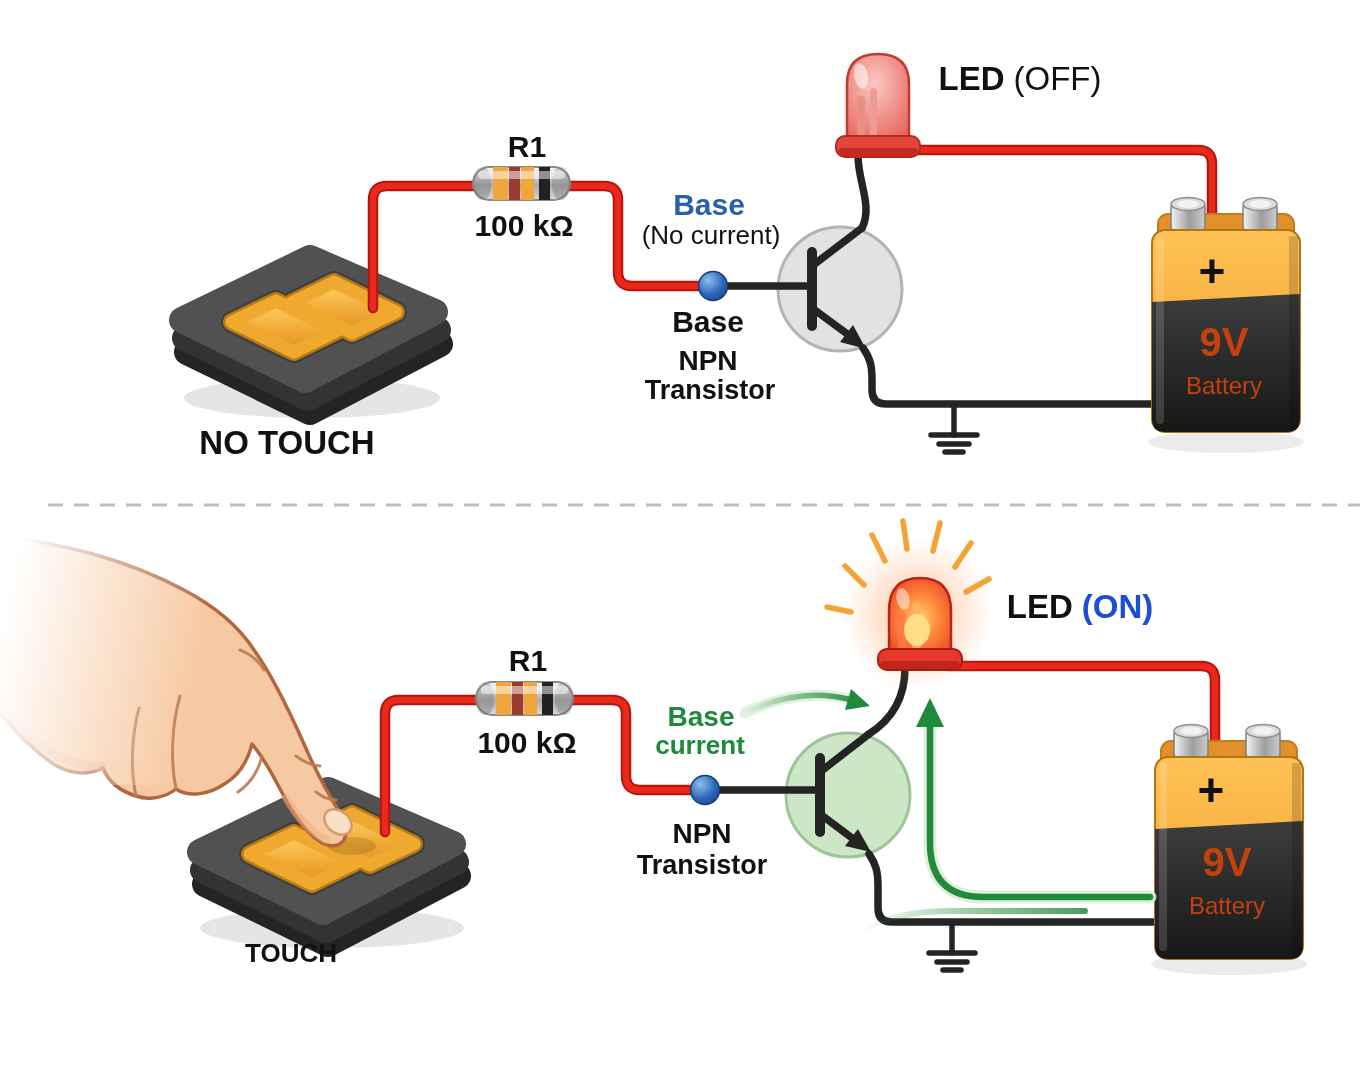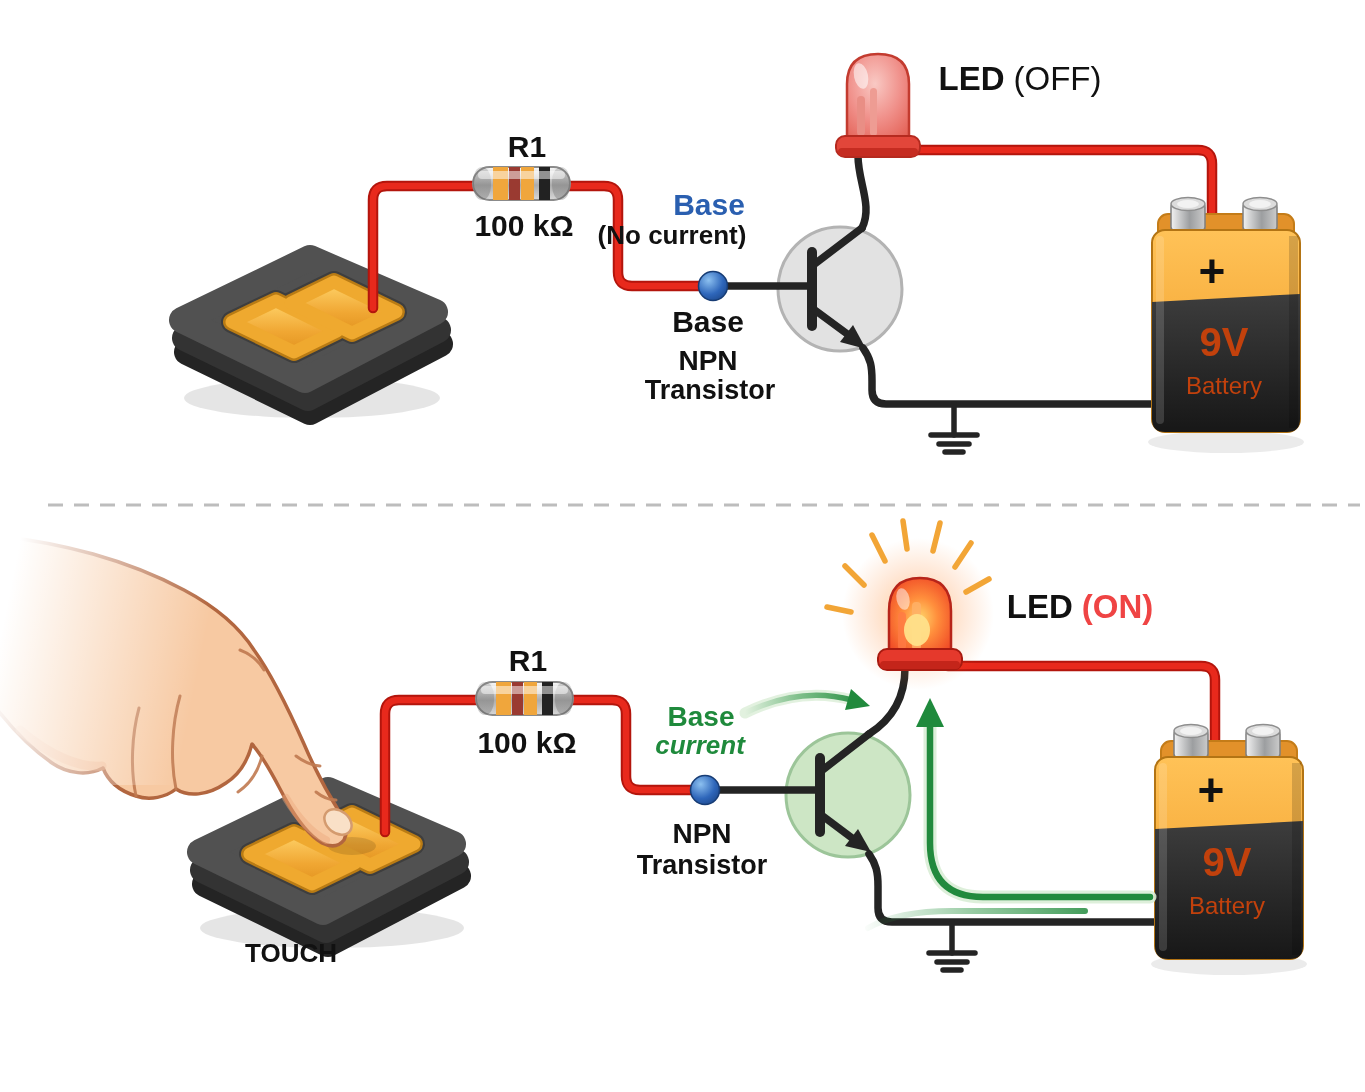--- a/index.html
+++ b/index.html
@@ -5,21 +5,21 @@
   html,body{margin:0;padding:0;background:#fff;}
   #stage{position:relative;width:1365px;height:1092px;background:#fff;overflow:hidden;
          font-family:"Liberation Sans",sans-serif;}
   #art{position:absolute;left:0;top:0;}
   .lbl{position:absolute;transform:translate(-50%,-50%);white-space:nowrap;
        color:#111;line-height:1.05;z-index:5;}
   .b{font-weight:700;text-align:right;}
   .blue{color:#2A5FB0;}
   .green{color:#1F8A3C;}
   .white{color:#c2410c;}
-  .red{color:#ef4444;}
+  .red{color:#1d4ed8;}
   .ledlbl{display:flex;gap:9px;align-items:baseline;}
 </style>
 </head>
 <body>
 
 <div id="stage">
 
 <svg id="art" width="1365" height="1092" viewBox="0 0 1365 1092">
   <defs>
     <linearGradient id="resSilver" x1="0" y1="0" x2="0" y2="1">
@@ -264,36 +264,37 @@
       <rect x="880" y="661" width="80" height="8" rx="4" fill="#C4251A"></rect>
     </g>
 
     <use href="#blueDot" x="705" y="790"></use>
   </g>
 </svg>
 
 <div class="lbl b" style="left:527px;top:147px;font-size:30px;">R1</div>
 <div class="lbl b" style="left:524px;top:226px;font-size:30px;">100 kΩ</div>
 <div class="lbl b blue" style="left:709px;top:205px;font-size:30px;">Base</div>
-<div class="lbl" style="left:672px;top:236px;font-size:26px;font-weight:bold;">(No current)</div>
+<div class="lbl" style="left:711px;top:236px;font-size:26px;">(No current)</div>
 <div class="lbl b" style="left:708px;top:322px;font-size:30px;">Base</div>
 <div class="lbl b" style="left:708px;top:361px;font-size:28px;">NPN</div>
 <div class="lbl b" style="left:710px;top:390px;font-size:27px;">Transistor</div>
 <div class="lbl ledlbl" style="left:1020px;top:79px;font-size:33px;">
   <span class="b">LED</span>
   <span>(OFF)</span>
 </div>
+<div class="lbl b" style="left:287px;top:443px;font-size:33px;">NO TOUCH</div>
 <div class="lbl b" style="left:1212px;top:271px;font-size:46px;">+</div>
 <div class="lbl b white" style="left:1224px;top:342px;font-size:40px;">9V</div>
 <div class="lbl white" style="left:1224px;top:386px;font-size:24px;font-weight:500;">Battery</div>
 
 <div class="lbl b" style="left:528px;top:661px;font-size:30px;">R1</div>
 <div class="lbl b" style="left:527px;top:743px;font-size:30px;">100 kΩ</div>
 <div class="lbl b green" style="left:701px;top:717px;font-size:28px;">Base</div>
-<div class="lbl b green" style="left:700px;top:746px;font-size:26px;font-style:italic;">current</div>
+<div class="lbl b green" style="left:700px;top:746px;font-size:26px;">current</div>
 <div class="lbl b" style="left:702px;top:834px;font-size:28px;">NPN</div>
 <div class="lbl b" style="left:702px;top:865px;font-size:27px;">Transistor</div>
 <div class="lbl ledlbl" style="left:1080px;top:607px;font-size:33px;">
   <span class="b">LED</span>
   <span class="b red">(ON)</span>
 </div>
 <div class="lbl b" style="left:291px;top:954px;font-size:26px;">TOUCH</div>
 <div class="lbl b" style="left:1211px;top:790px;font-size:46px;">+</div>
 <div class="lbl b white" style="left:1227px;top:862px;font-size:40px;">9V</div>
 <div class="lbl white" style="left:1227px;top:906px;font-size:24px;font-weight:500;">Battery</div>

